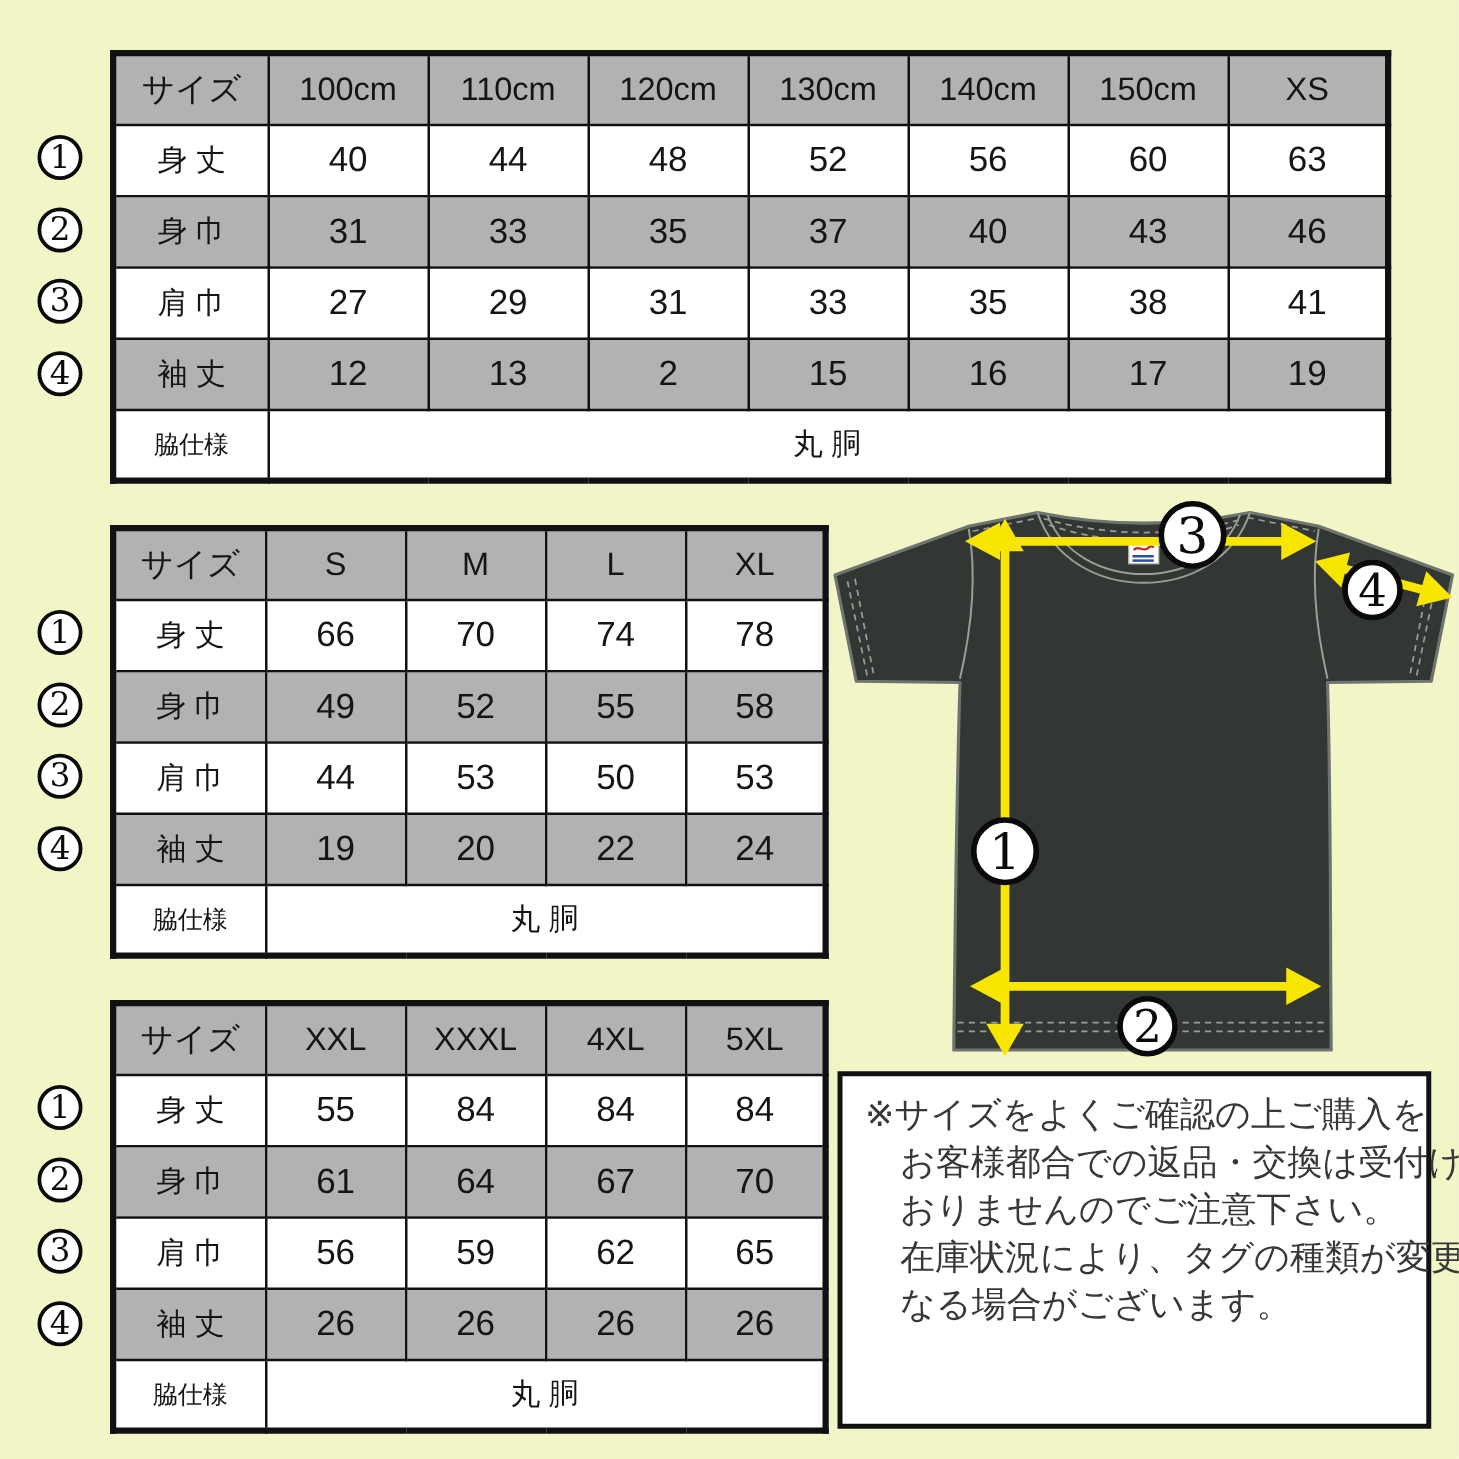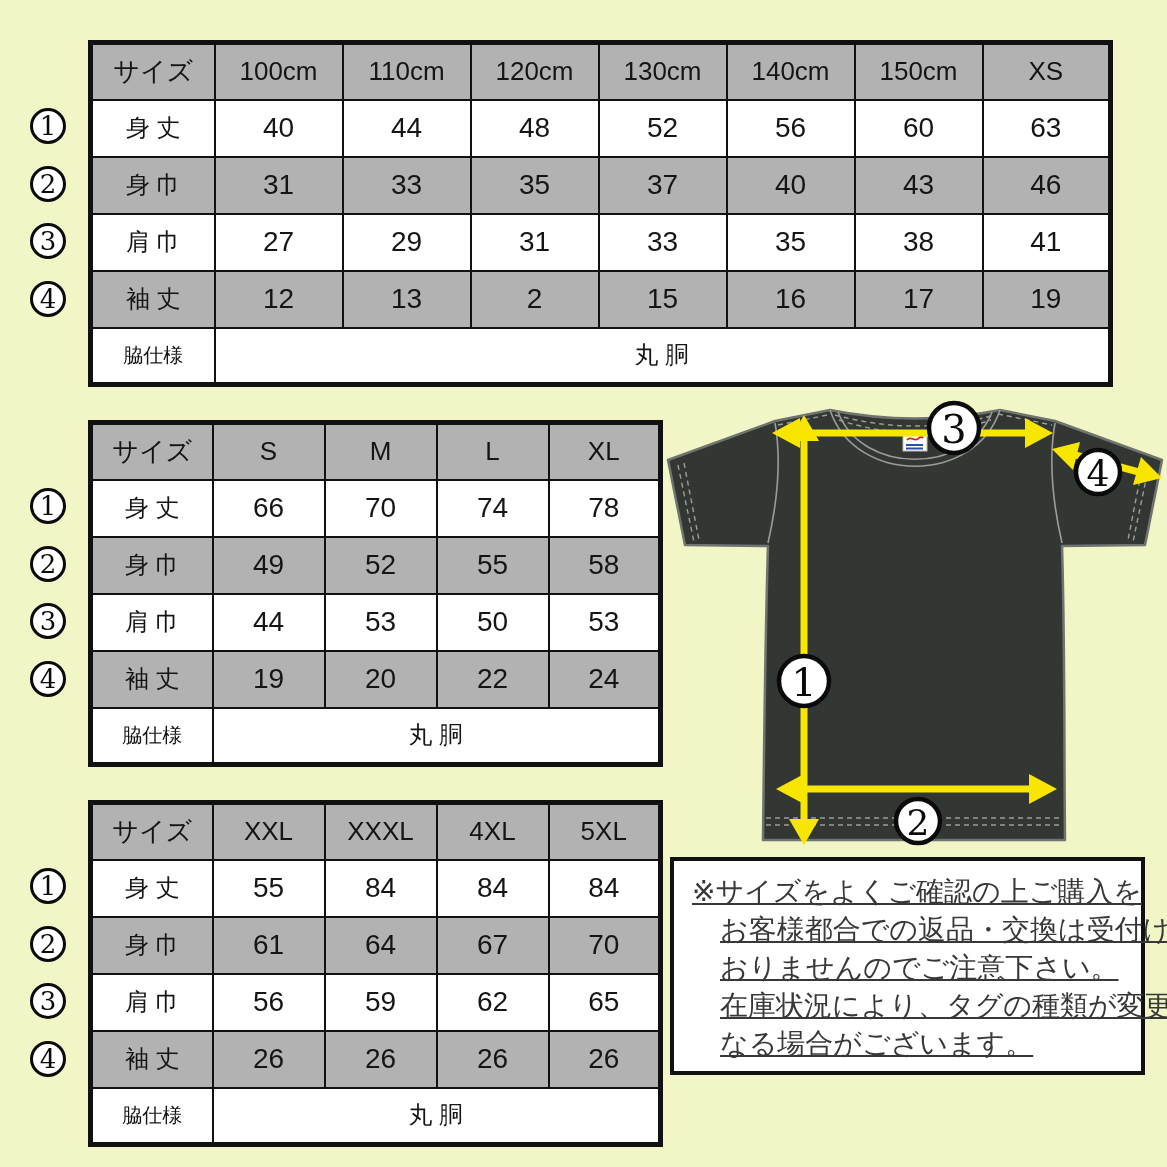--- a/index.html
+++ b/index.html
@@ -35,23 +35,23 @@
   #diagram{position:absolute; left:660px; top:393px; width:507px; height:472px;}
   .shirt{fill:var(--shirt); stroke:var(--shirt-outline); stroke-width:2.5; stroke-linejoin:round;}
   .seam{fill:none; stroke:var(--stitch); stroke-width:1.6;}
   .seam-d{fill:none; stroke:var(--stitch); stroke-width:1.4; stroke-dasharray:5 4;}
   .arrow-line{stroke:var(--arrow-yellow); stroke-width:7; fill:none;}
   .arrow-head{fill:var(--arrow-yellow);}
   .num-circle{fill:#ffffff; stroke:#0a0a0a; stroke-width:4.5;}
   .num-text{font-family:"DejaVu Serif",serif; fill:#0a0a0a; text-anchor:middle; dominant-baseline:central;}
 
   
-  #notice{position:absolute; left:670px; top:857px; width:475px; height:218px; box-sizing:border-box;
+  #notice{position:absolute; left:670px; top:857px; width:475px; height:286px; box-sizing:border-box;
     background:#ffffff; border:4px solid var(--line-black); padding:12px 8px 0 18px;
-    color:var(--notice-text); font-size:28px; line-height:38px; white-space:nowrap;text-decoration:underline;}
+    color:var(--notice-text); font-size:28px; line-height:38px; white-space:nowrap;}
   .nline.ind{margin-left:28px;}
 </style>
 </head>
 <body>
 
 <div id="canvas">
 
   <div class="size-table" style="left:88px; top:40px; width:1020px; height:346px;">
       <table>
         <colgroup>

